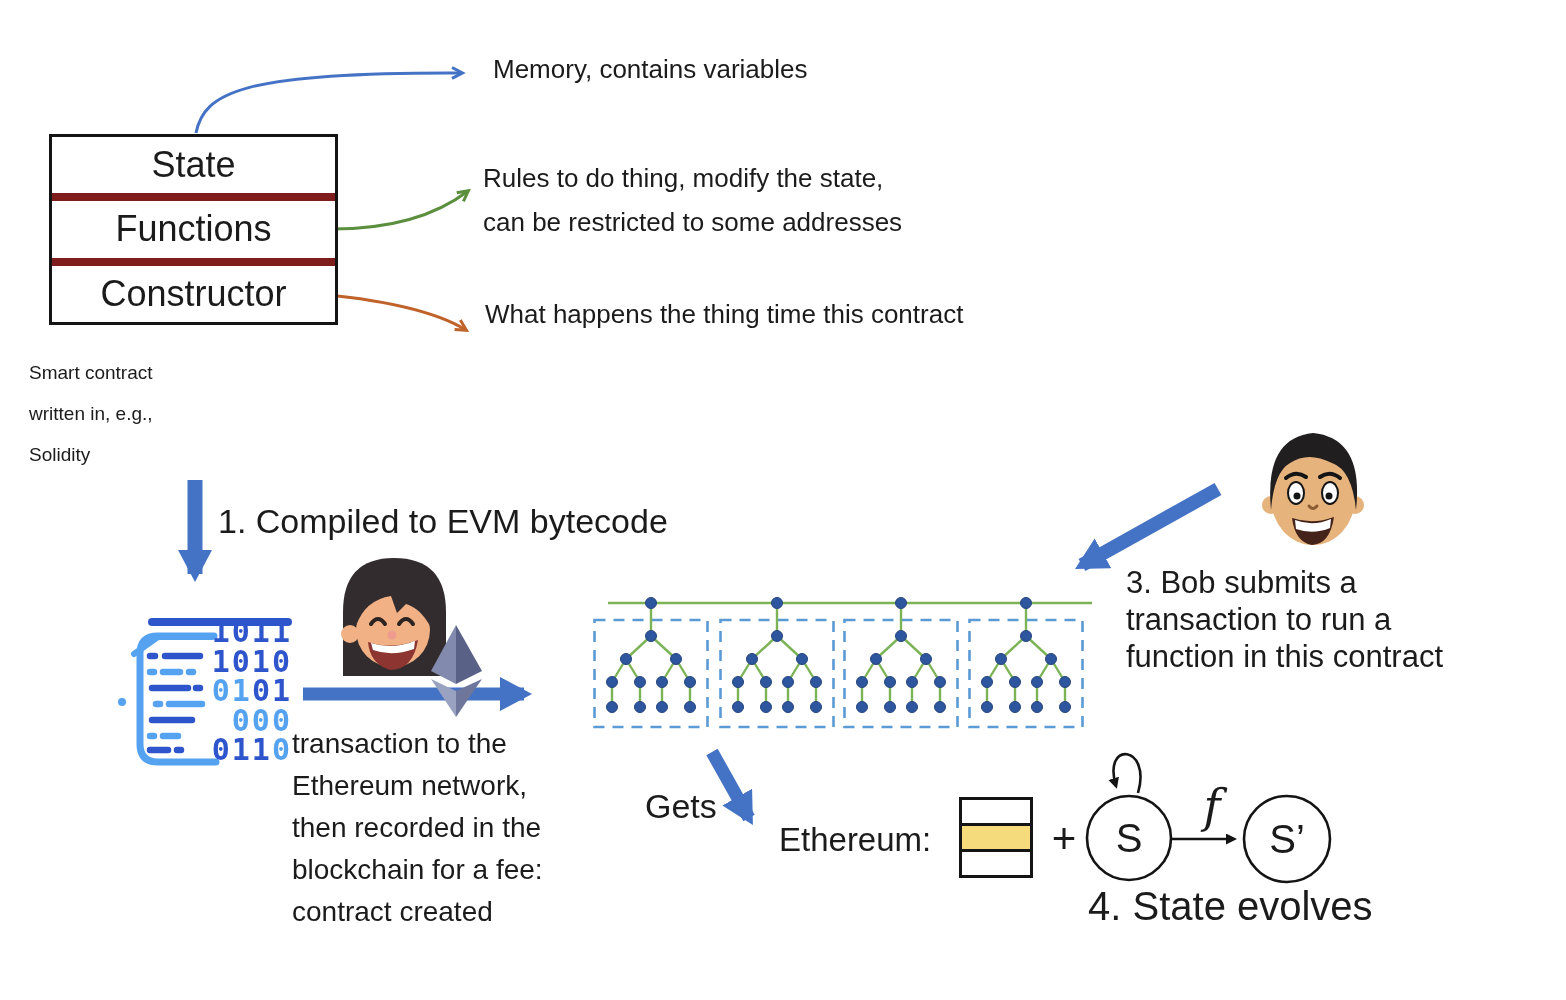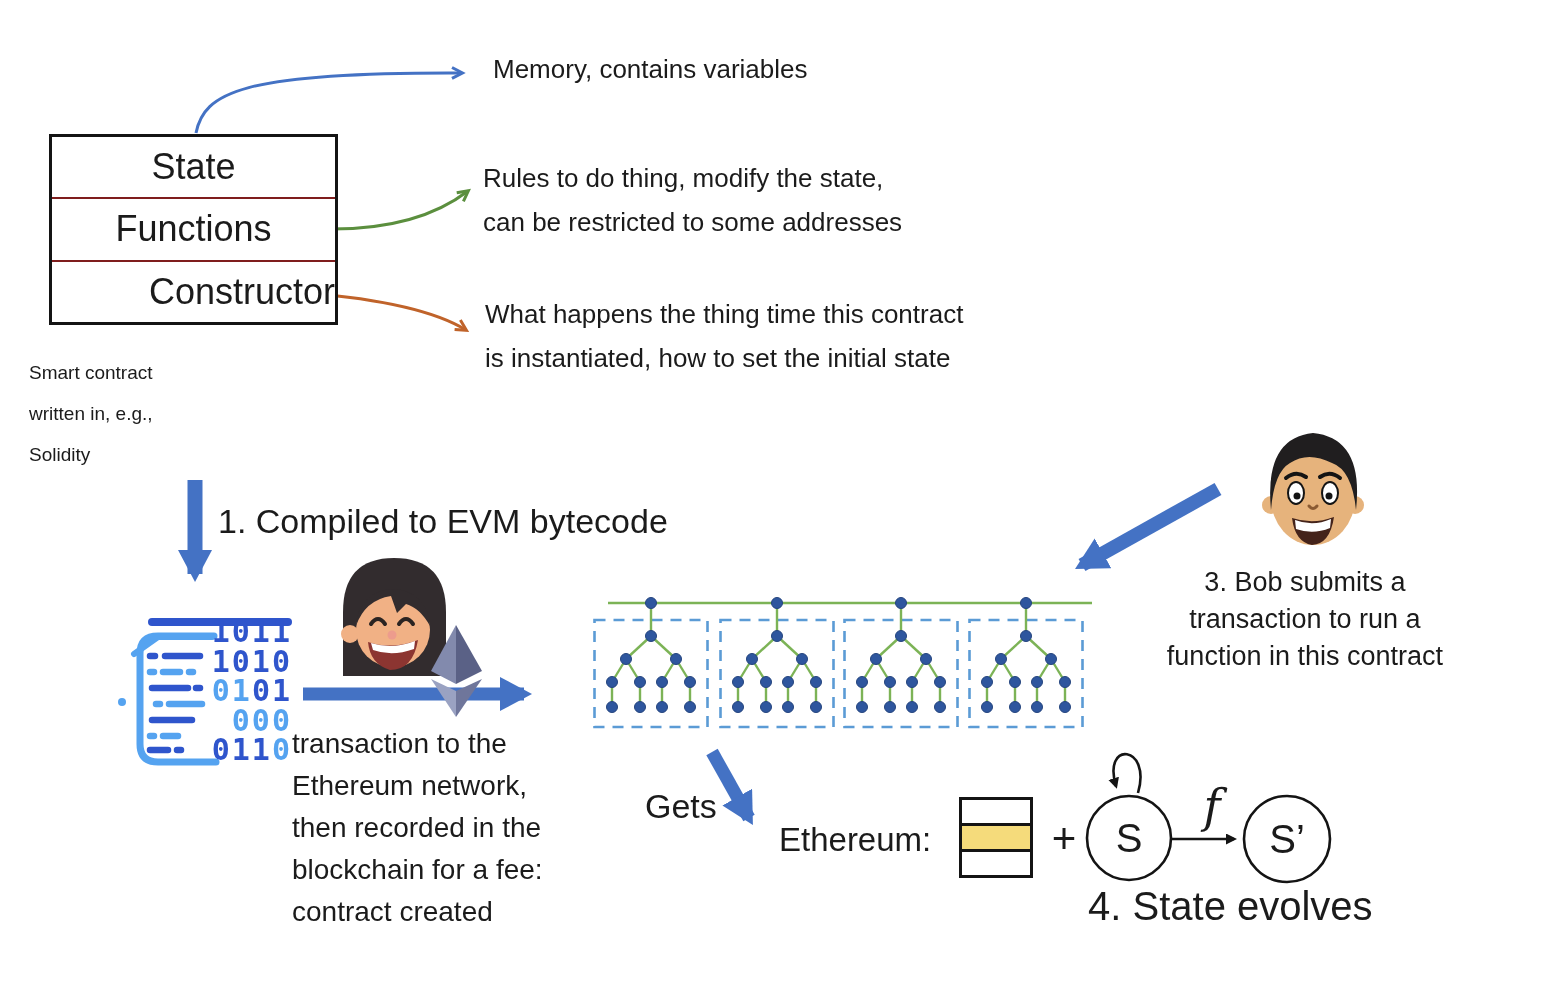--- a/index.html
+++ b/index.html
@@ -7,29 +7,29 @@
     position:relative;width:1566px;height:1000px;background:#fff;overflow:hidden;
     font-family:"Liberation Sans",sans-serif;color:#1b1b1b;
   }
   .stage svg.layer{position:absolute;left:0;top:0;z-index:1;}
   .txt{position:absolute;z-index:2;white-space:nowrap;}
 
   
   .contract-box{position:absolute;left:49px;top:134px;width:283px;height:185px;
     border:3px solid #141414;display:flex;flex-direction:column;z-index:2;background:#fff;}
   .contract-row{flex:1;display:flex;align-items:center;justify-content:center;
-    font-size:36px;border-bottom:2px solid #7f1d1d;}
-  .contract-row:last-child{border-bottom:none;justify-content:flex-end;}
+    font-size:36px;border-bottom:8px solid #7f1d1d;}
+  .contract-row:last-child{border-bottom:none;}
 
   .contract-caption{left:29px;top:352px;width:340px;
     font-size:19px;line-height:41px;}
   .annotation{font-size:26px;line-height:44px;}
   .step-label{font-size:34px;}
   .alice-caption{left:292px;top:723px;font-size:28px;line-height:42px;}
-  .bob-caption{right:123px;top:564px;font-size:27px;line-height:37px;text-align:center;}
+  .bob-caption{right:123px;top:564px;font-size:31px;line-height:37px;text-align:left;}
   .step4-label{left:1088px;top:884px;font-size:40px;}
   .gets-label{left:645px;top:787px;font-size:34px;}
   .address-label{left:779px;top:821px;font-size:33px;}
 
   
   .binary-rows{position:absolute;left:196px;top:617px;width:96px;z-index:3;
     text-align:right;font-family:"DejaVu Sans Mono",monospace;font-weight:bold;
     font-size:30px;line-height:29.5px;letter-spacing:2px;}
 
   
@@ -256,21 +256,20 @@
 
   <div class="txt annotation" style="left:493px;top:47px;">Memory, contains variables</div>
 
   <div class="txt annotation" style="left:483px;top:156px;">
     <div>Rules to do thing, modify the state,</div>
     <div>can be restricted to some addresses</div>
   </div>
 
   <div class="txt annotation" style="left:485px;top:292px;">
     <div>What happens the thing time this contract</div>
-    <div>is instantiated, how to set the initial state</div>
   </div>
 
   <div class="contract-box">
     <div class="contract-row">
       <span>State</span>
     </div>
     <div class="contract-row">
       <span>Functions</span>
     </div>
     <div class="contract-row">

